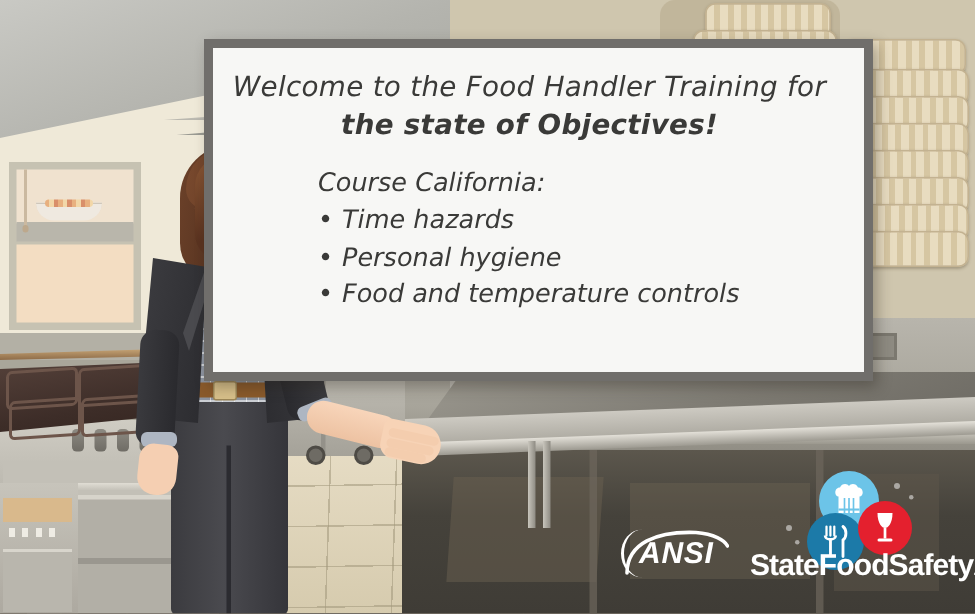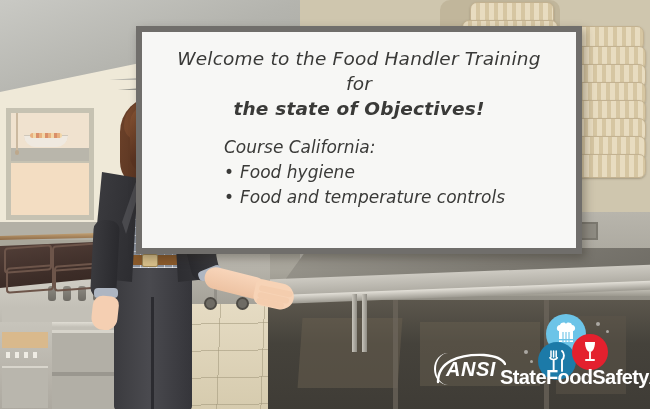--- a/index.html
+++ b/index.html
@@ -130,21 +130,21 @@
 
   
   #board{
     position:absolute;left:136px;top:26px;width:446px;height:228px;
     background:#706e6b;padding:6px;box-sizing:border-box;
     box-shadow:3px 4px 9px rgba(40,35,25,.35);
   }
   #board-inner{
     width:100%;height:100%;box-sizing:border-box;
     background:#f7f7f5;
-    padding:14px 20px 10px 20px;
+    padding:14px 20px 10px 8px;
   }
   #board-title{
     text-align:center;font-style:italic;color:#3a3a38;
     font-size:18.5px;line-height:25px;font-family:"DejaVu Sans", sans-serif;
     letter-spacing:.2px;
   }
   #board-title .l2{font-weight:bold;display:block;}
   #objectives-head{
     margin-top:14px;margin-left:62px;font-style:italic;color:#3a3a38;
     font-size:17px;line-height:24px;
@@ -211,21 +211,21 @@
      background:linear-gradient(270deg,#3a3a3e,#2a2a2e);border-radius:10px;transform:rotate(-14deg);}
   #c-cuff-r{position:absolute;left:112px;top:176px;width:24px;height:10px;background:#aeb6c2;
      border-radius:4px;transform:rotate(-22deg);}
   #c-forearm-r{position:absolute;left:118px;top:180px;width:62px;height:22px;
      background:linear-gradient(180deg,#f8d5ba,#edc2a2);border-radius:11px;transform:rotate(14deg);}
   #c-hand-r{position:absolute;left:168px;top:190px;width:40px;height:26px;background:#f7d3b6;
      border-radius:6px 14px 14px 10px;transform:rotate(12deg);}
   .finger-r{position:absolute;height:6px;background:#f4cdae;border-radius:4px;}
 
   
-  #logo-ansi{position:absolute;left:434px;top:352px;width:72px;height:36px;}
+  #logo-ansi{position:absolute;left:414px;top:352px;width:72px;height:36px;}
   #ansi-text{position:absolute;left:12px;top:6px;font-style:italic;font-weight:bold;
      font-size:20px;color:#fff;letter-spacing:.5px;font-family:"Liberation Sans", sans-serif;}
   #ansi-arc2{position:absolute;left:0;top:1px;width:26px;height:32px;
      border-left:2.2px solid #fff;border-radius:50% 0 0 50%;}
 
   #logo-sfs{position:absolute;left:500px;top:314px;width:140px;height:82px;}
   .sfs-circle{position:absolute;border-radius:50%;display:flex;align-items:center;justify-content:center;}
   #sfs-c-hat{left:46px;top:0;width:40px;height:40px;background:#6cc4e8;}
   #sfs-c-cut{left:38px;top:28px;width:38px;height:38px;background:#1c7aa8;}
   #sfs-c-wine{left:72px;top:20px;width:36px;height:36px;background:#e4202e;}
@@ -373,21 +373,24 @@
 
       <div id="board-title">
         <span>Welcome to the Food Handler Training for</span>
         <span class="l2">the state of Objectives!</span>
       </div>
 
       <div id="objectives-head">Course California:</div>
 
       <ul id="objectives">
         <li>
-          <span class="bl">•</span><span>Food hygiene</span>
+          <span class="bl">•</span><span>Time hazards</span>
+        </li>
+        <li>
+          <span class="bl">•</span><span>Personal hygiene</span>
         </li>
         <li>
           <span class="bl">•</span><span>Food and temperature controls</span>
         </li>
       </ul>
 
     </div>
   </div>
 
   <div id="logo-ansi">

